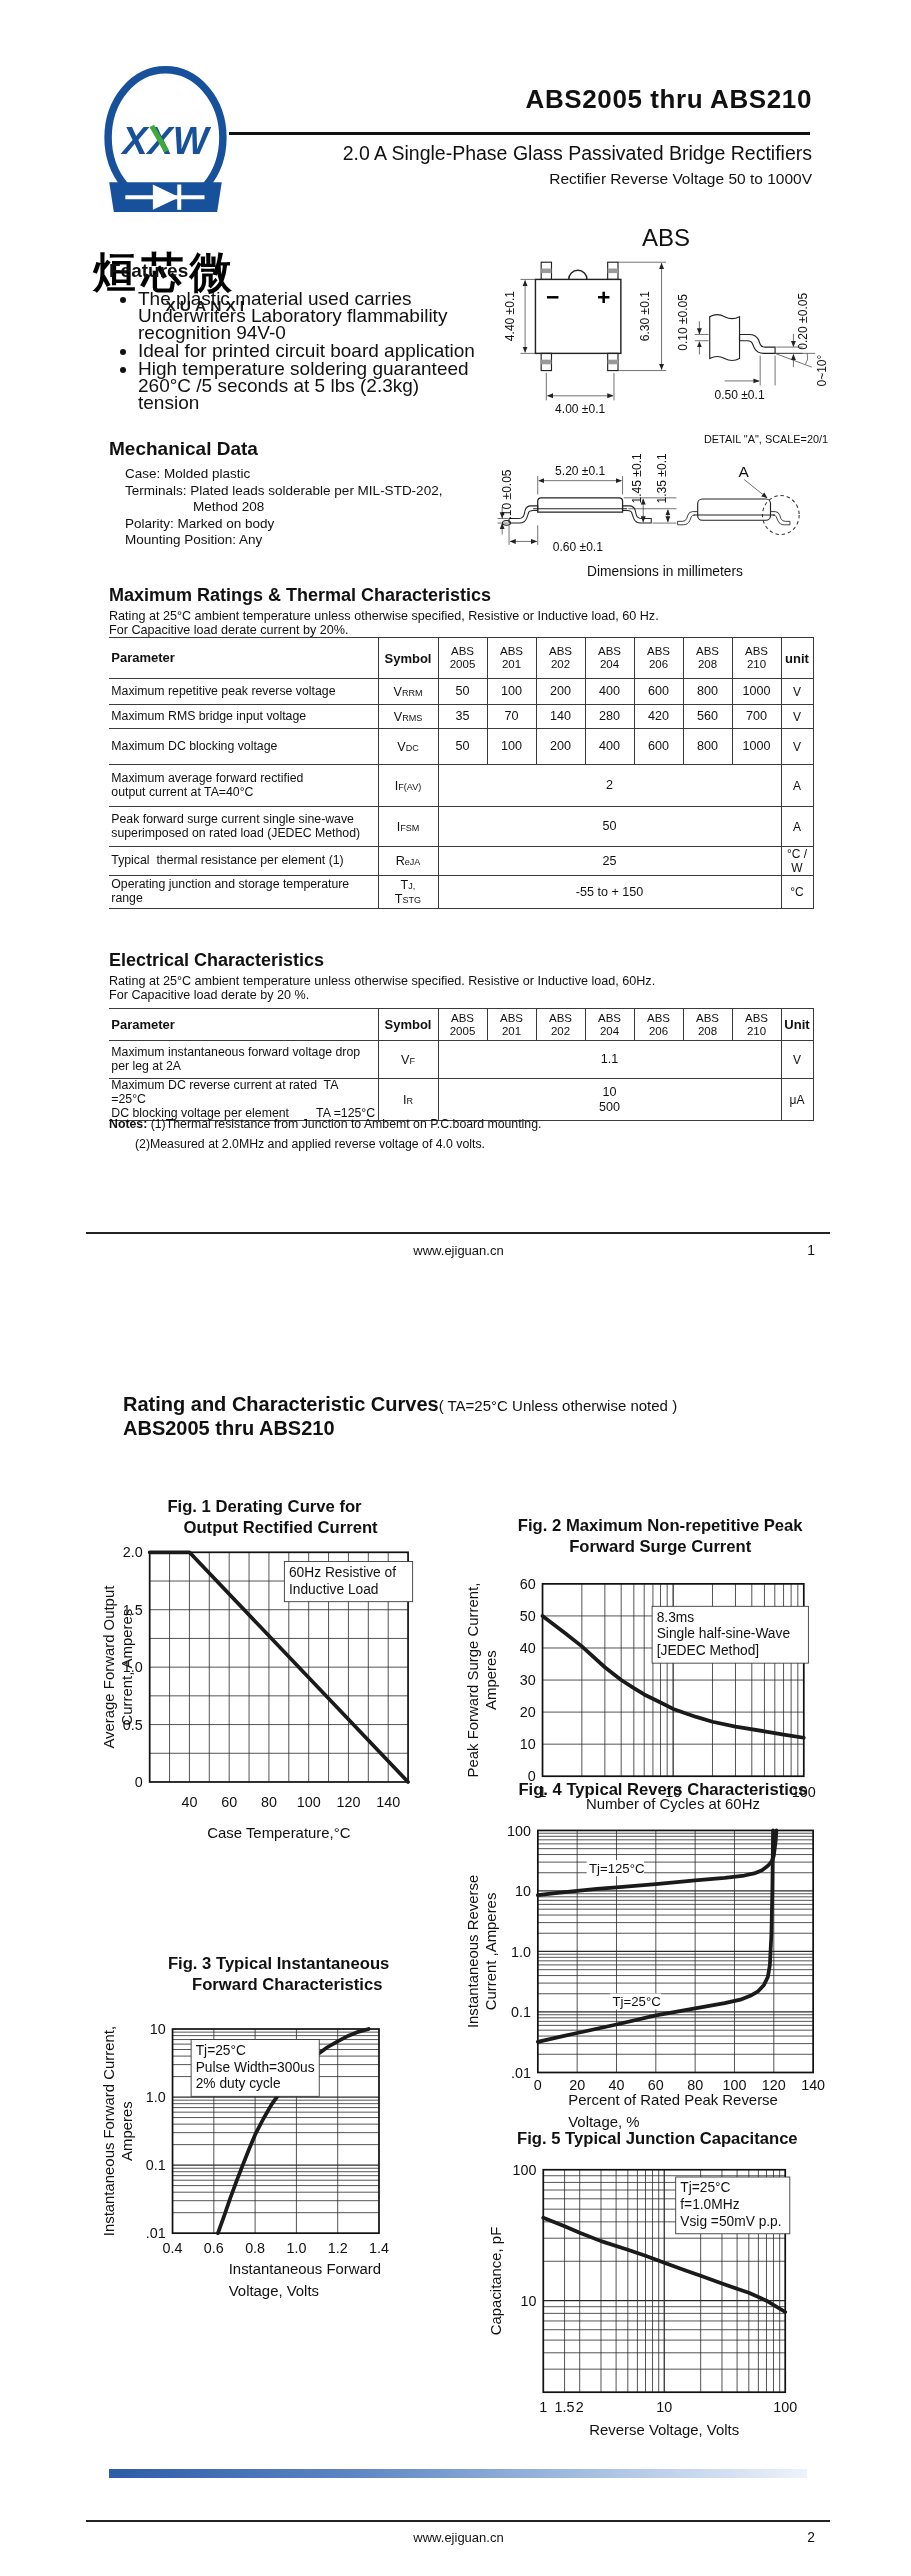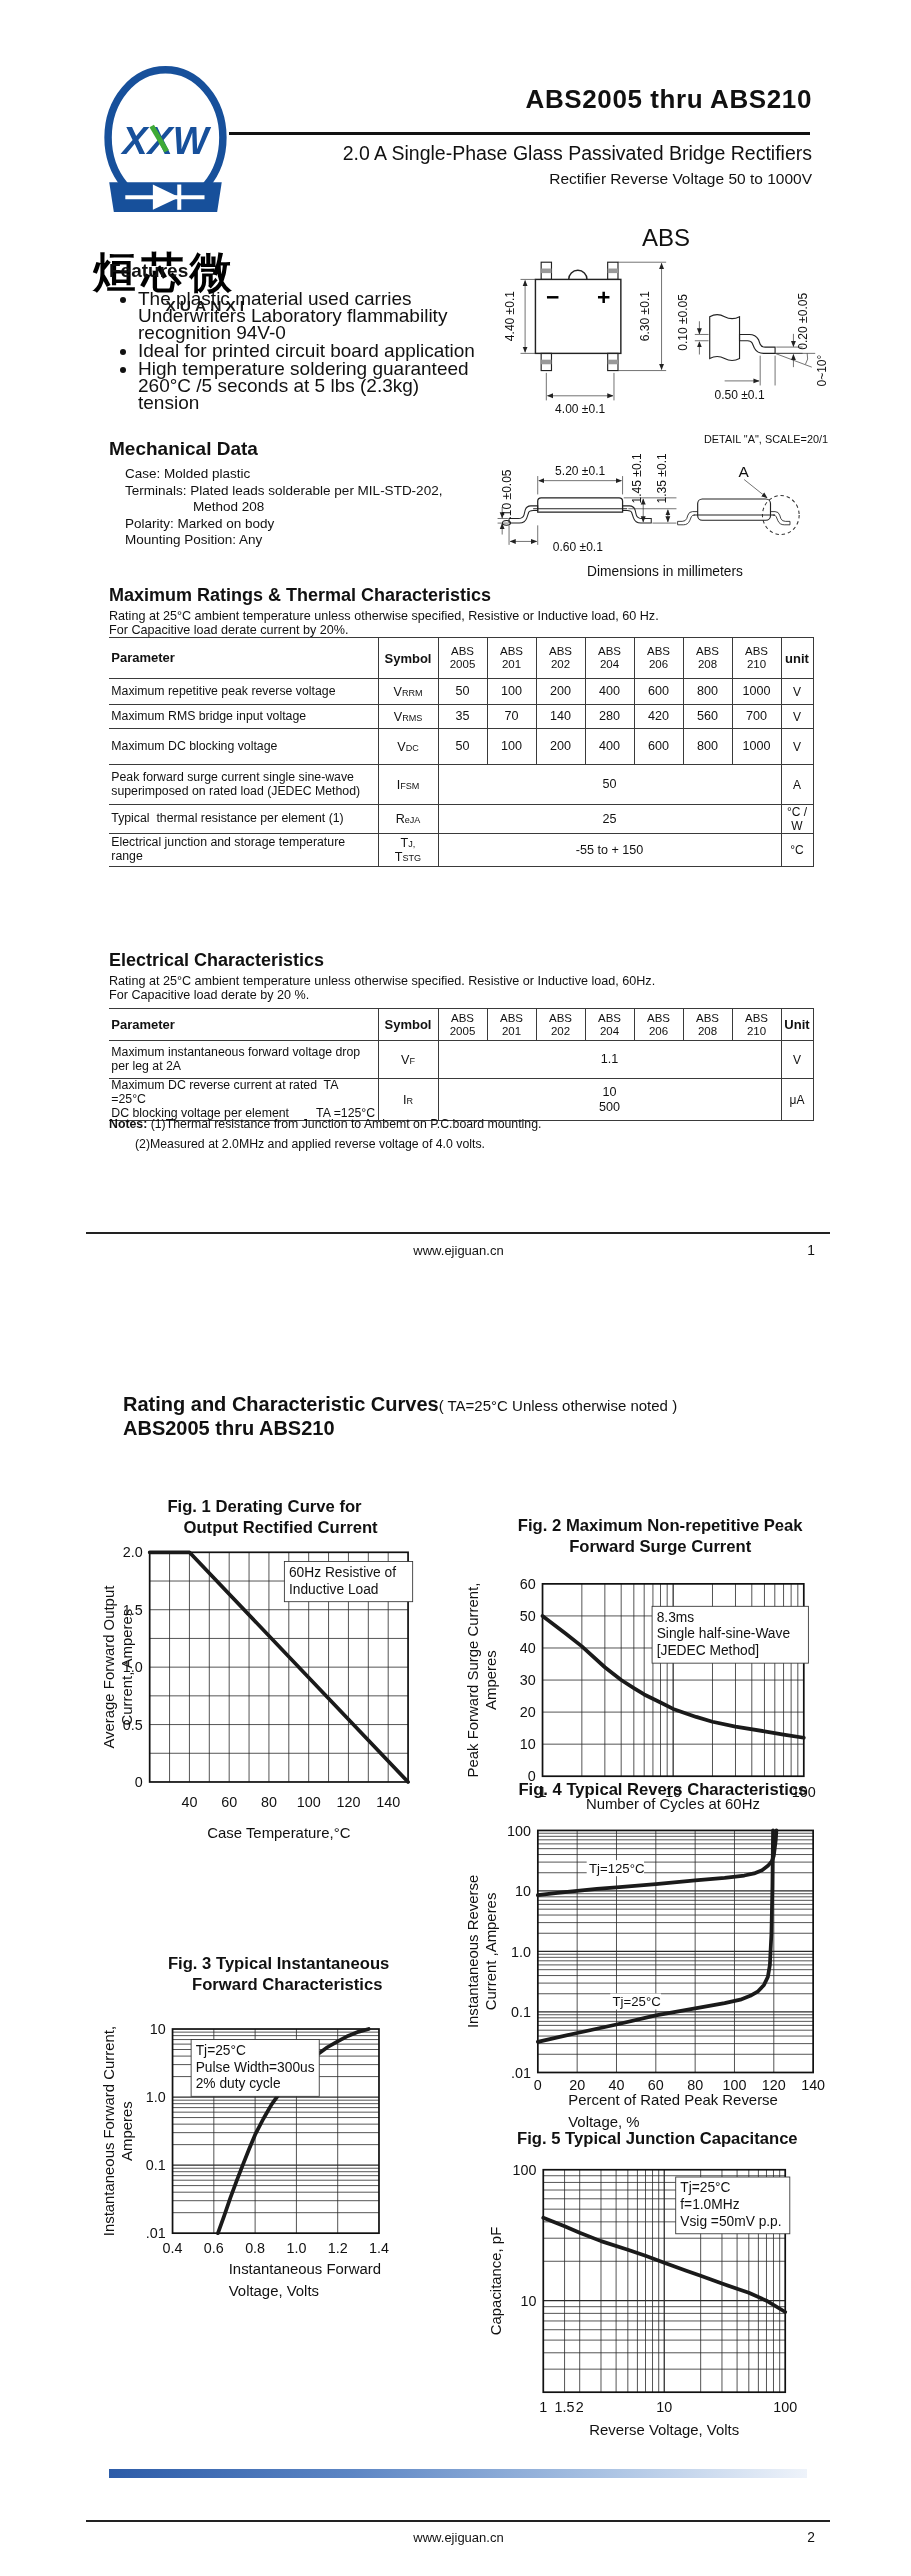--- a/index.html
+++ b/index.html
@@ -278,35 +278,42 @@
           <td class="s bl">V<span class="sm">DC</span></td>
           <td class="v bl">50</td>
           <td class="v bl">100</td>
           <td class="v bl">200</td>
           <td class="v bl">400</td>
           <td class="v bl">600</td>
           <td class="v bl">800</td>
           <td class="v bl">1000</td>
           <td class="u bl">V</td>
         </tr>
+        <tr style="height: 42px;">
+          <td class="p">Maximum average forward rectified
+output current at TA=40°C</td>
+          <td class="s bl">I<span class="sm">F(AV)</span></td>
+          <td class="v bl" colspan="7">2</td>
+          <td class="u bl">A</td>
+        </tr>
         <tr style="height: 40px;">
           <td class="p">Peak forward surge current single sine-wave
 superimposed on rated load (JEDEC Method)</td>
           <td class="s bl">I<span class="sm">FSM</span></td>
           <td class="v bl" colspan="7">50</td>
           <td class="u bl">A</td>
         </tr>
         <tr style="height: 28px;">
           <td class="p">Typical  thermal resistance per element (1)</td>
           <td class="s bl">R<span class="sm">eJA</span></td>
           <td class="v bl" colspan="7">25</td>
           <td class="u bl">°C / W</td>
         </tr>
         <tr style="height: 33px;">
-          <td class="p">Electrical junction and storage temperature
+          <td class="p">Operating junction and storage temperature
 range</td>
           <td class="s bl">T<span class="sm">J,</span><br>T<span class="sm">STG</span></td>
           <td class="v bl" colspan="7">-55 to + 150</td>
           <td class="u bl">°C</td>
         </tr>
       </tbody>
     </table>
 
   <div id="ec-h" class="abs sect-h">Electrical Characteristics</div>
   <div id="ec-cond" class="abs">

